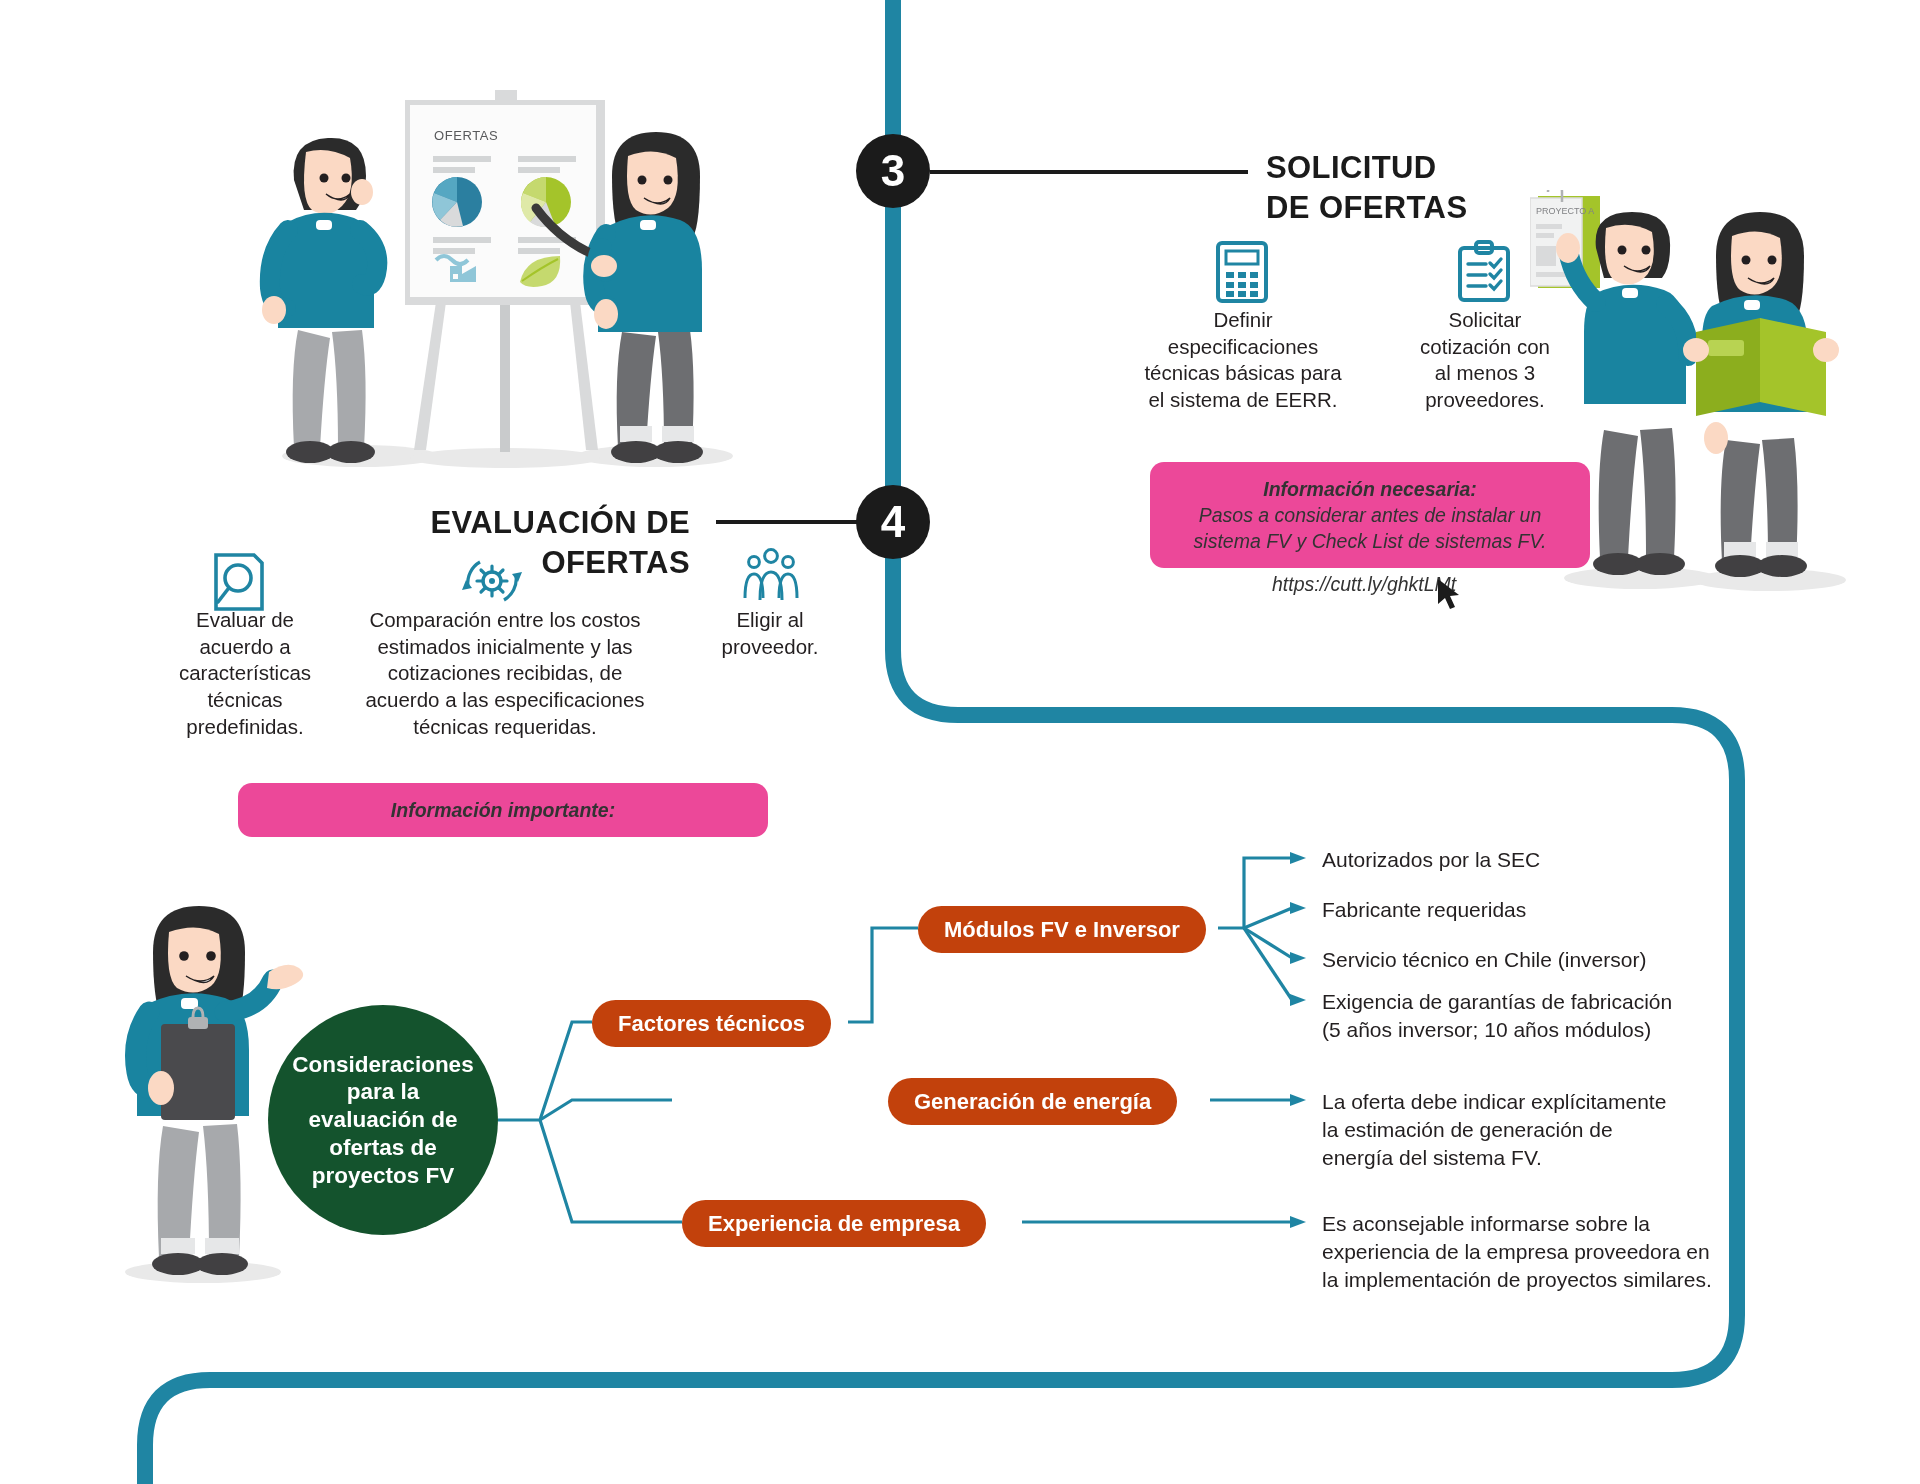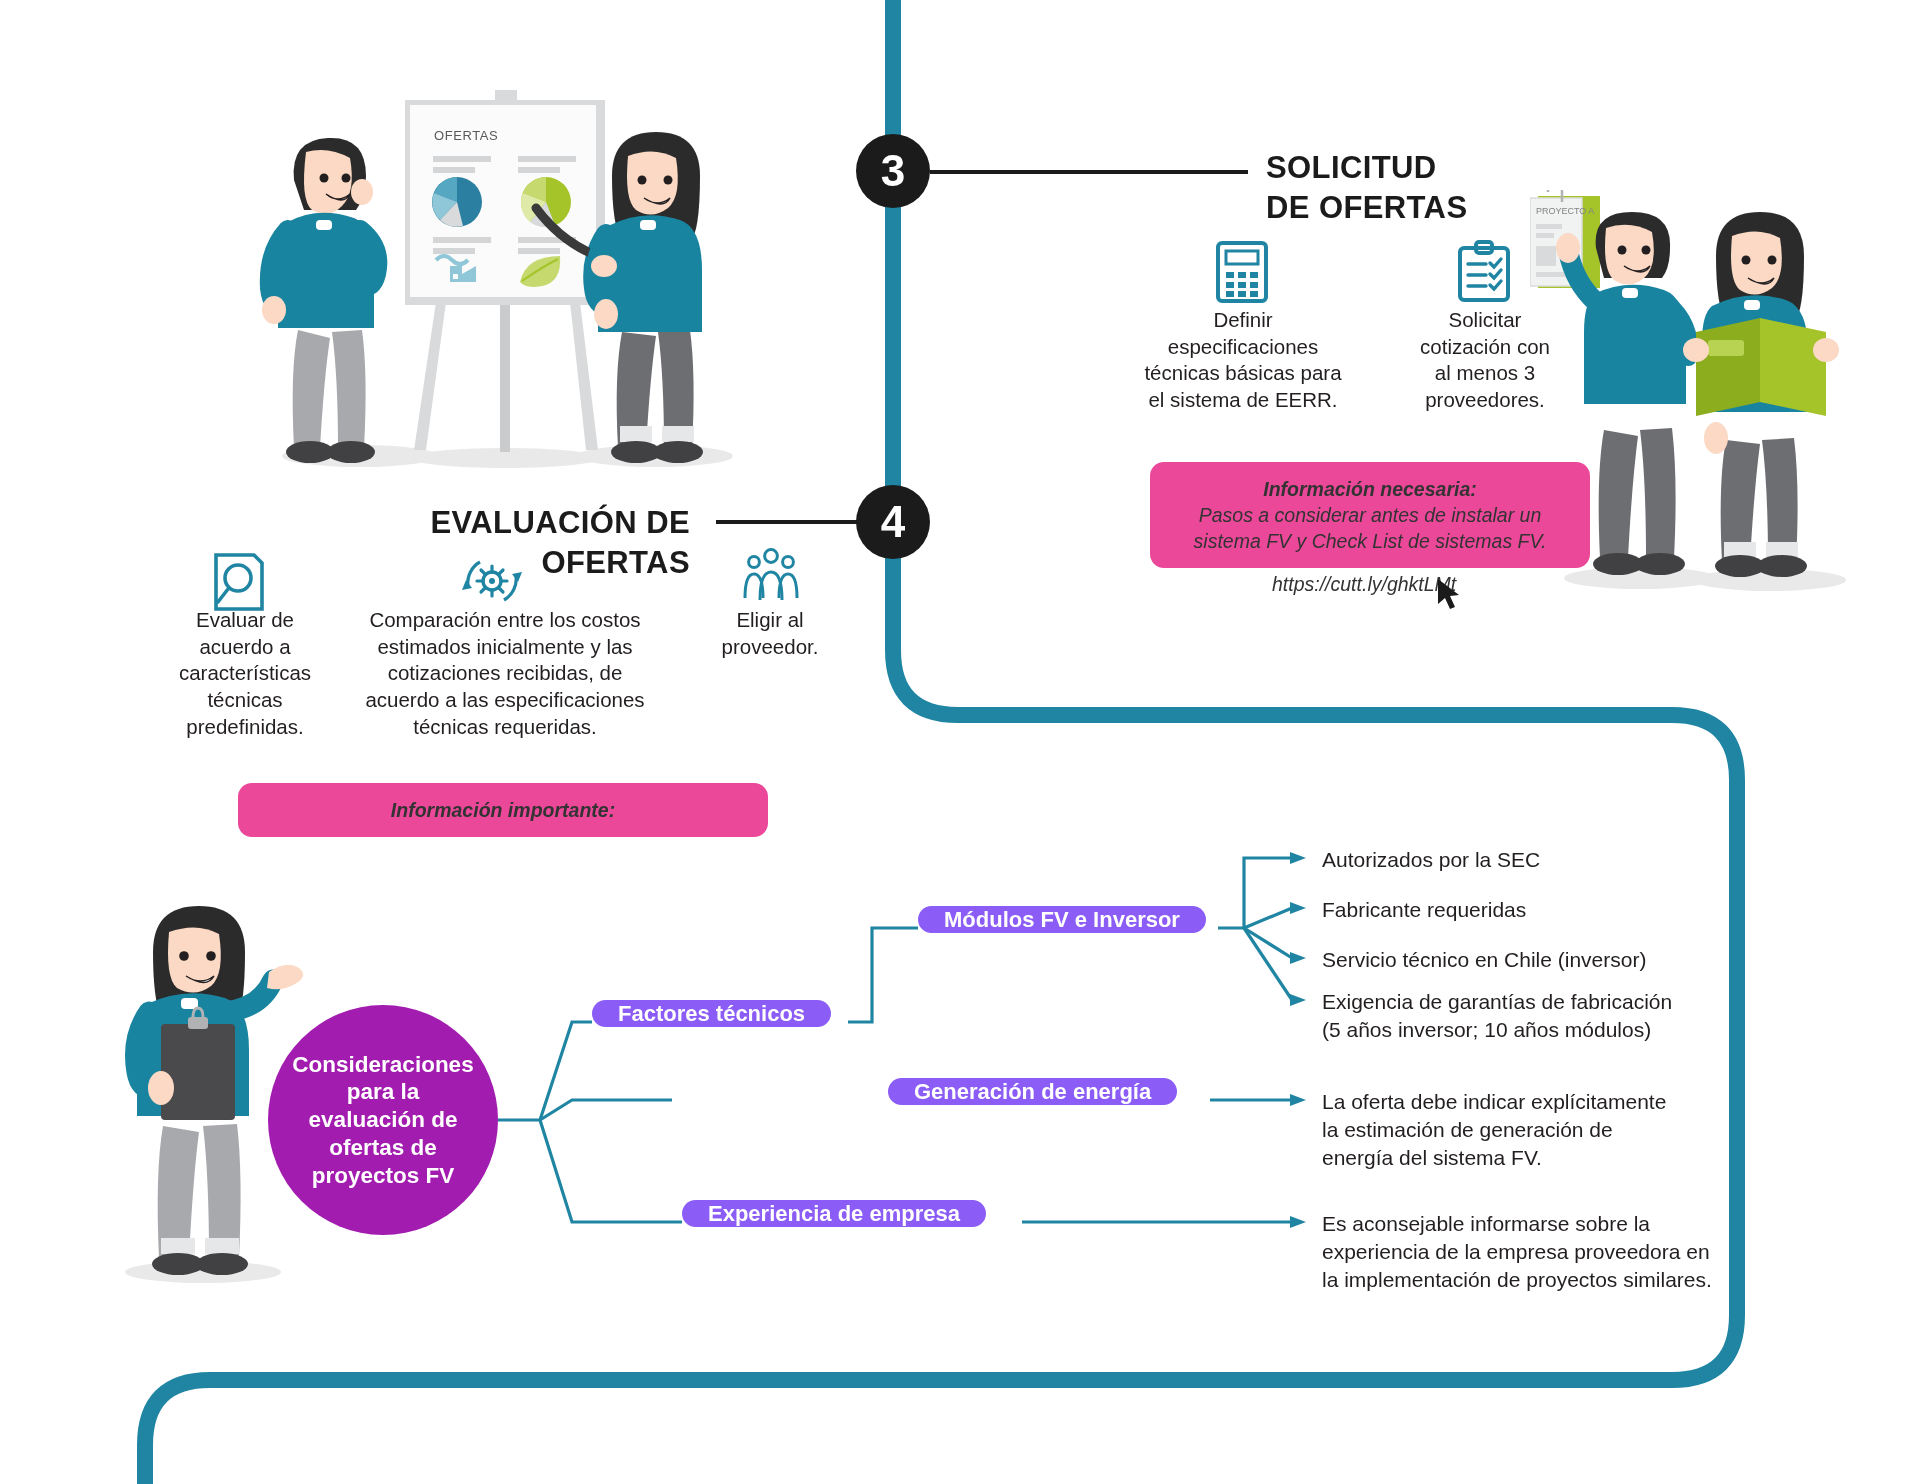--- a/index.html
+++ b/index.html
@@ -10,26 +10,26 @@
   .step-num{position:absolute;width:74px;height:74px;border-radius:50%;background:#1b1b1b;
             color:#fff;font-weight:bold;font-size:44px;display:flex;align-items:center;
             justify-content:center;line-height:1;}
   .sect-title{position:absolute;font-weight:bold;font-size:31px;letter-spacing:.4px;
               color:#1b1b1b;line-height:1.28;}
   .item-text{position:absolute;font-size:20.5px;line-height:1.30;text-align:center;color:#231f20;}
   .note-box{position:absolute;background:#ec4899;border-radius:14px;padding:14px 20px;
             font-style:italic;font-size:19.5px;line-height:1.34;text-align:center;color:#333;}
   .note-box b{font-weight:bold;display:block;}
   .url{position:absolute;font-style:italic;font-size:19.5px;color:#333;}
-  .node-pill{position:absolute;background:#8b5cf6;border-radius:30px;color:#fff;
+  .node-pill{position:absolute;background:#c2410c;border-radius:30px;color:#fff;
              font-weight:bold;font-size:22px;display:flex;align-items:center;
-             justify-content:center;white-space:nowrap;padding:0 26px;height:27px;}
+             justify-content:center;white-space:nowrap;padding:0 26px;height:47px;}
   .leaf-text{position:absolute;font-size:21px;line-height:1.33;color:#231f20;}
   .center-circle{position:absolute;width:230px;height:230px;border-radius:50%;
-                 background:#a21caf;color:#fff;font-weight:bold;font-size:22.5px;
+                 background:#14532d;color:#fff;font-weight:bold;font-size:22.5px;
                  line-height:1.23;display:flex;align-items:center;justify-content:center;
                  text-align:center;}
   .icon-wrap{position:absolute;}
 </style>
 </head>
 <body>
 
 <svg class="tl-svg" viewBox="0 0 1920 1484">
   <path d="M 893 0 L 893 650 Q 893 715 958 715 L 1672 715 Q 1737 715 1737 780
            L 1737 1315 Q 1737 1380 1672 1380 L 210 1380 Q 145 1380 145 1445 L 145 1484" fill="none" stroke="#1f85a3" stroke-width="16"></path>

